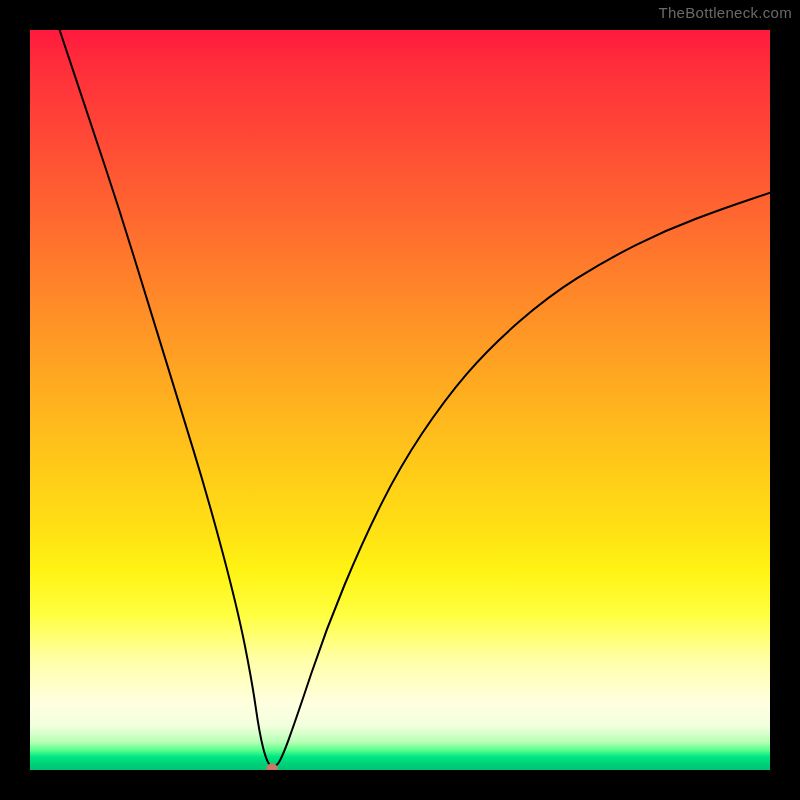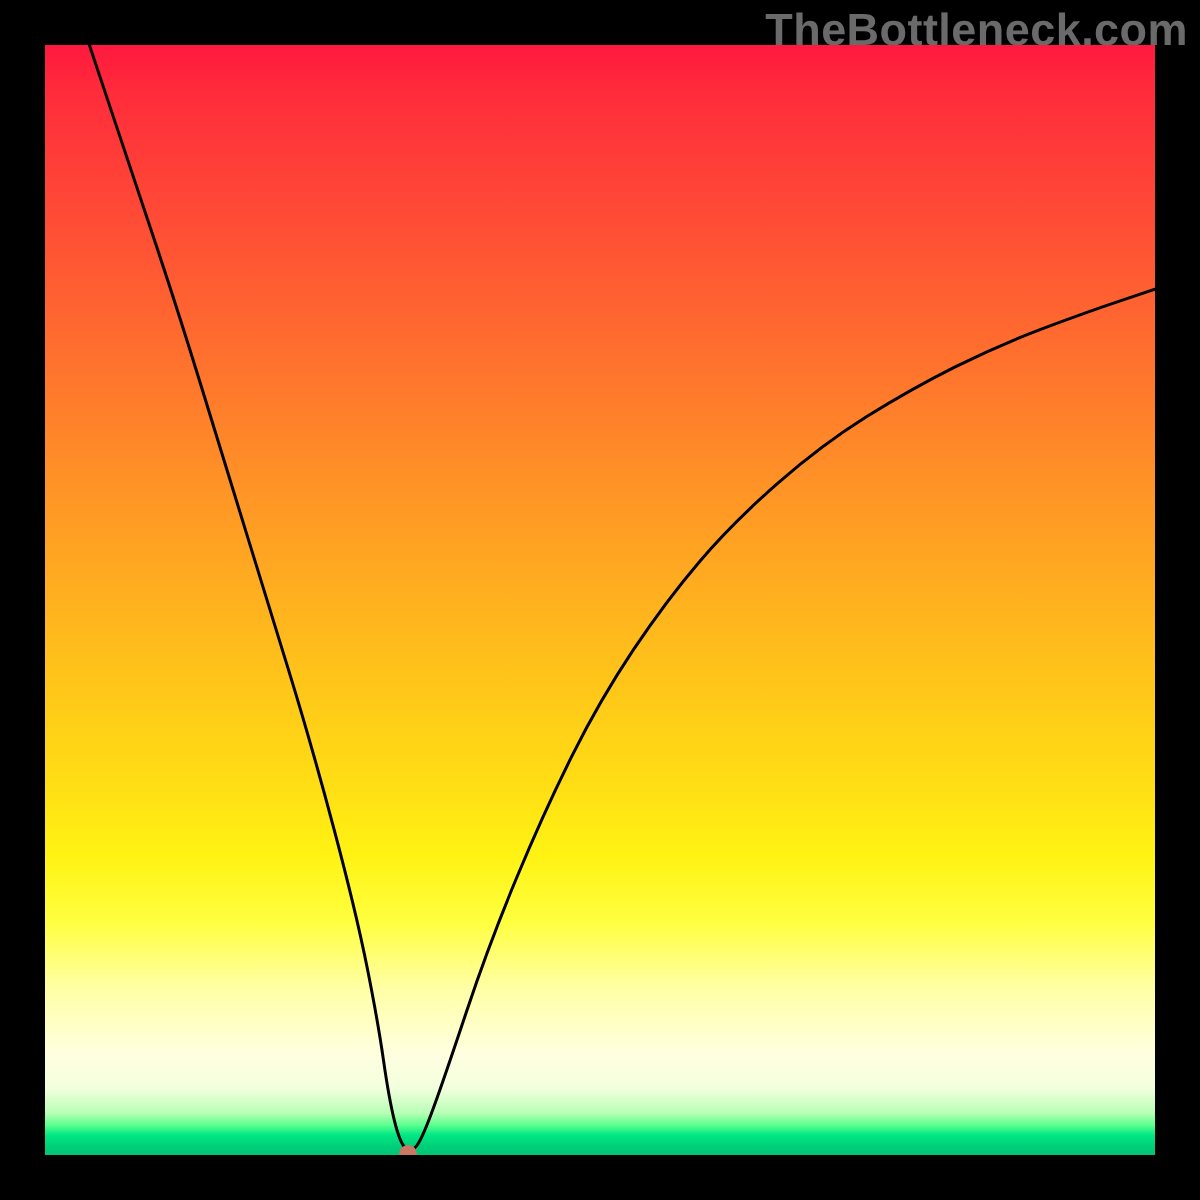--- a/index.html
+++ b/index.html
@@ -49,22 +49,22 @@
       #00e884 98.2%,
       #00cf7a 99.2%,
       #00c474 100%
     );
   }
   .watermark {
     position: absolute;
     top: 4px;
     right: 8px;
     color: #6a6a6a;
-    font-size: 30px;
-    font-weight: 700;
+    font-size: 15px;
+    font-weight: 400;
     letter-spacing: 0.3px;
     user-select: none;
   }
   svg.curve {
     position: absolute;
     left: 0; top: 0;
     width: 100%;
     height: 100%;
     overflow: visible;
   }

